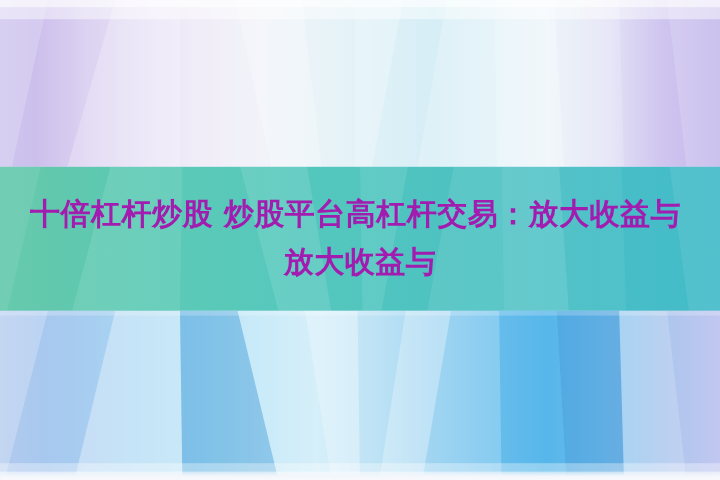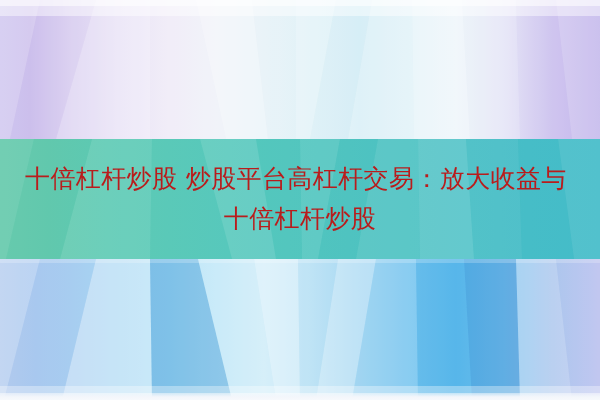--- a/index.html
+++ b/index.html
@@ -109,23 +109,23 @@
     width: 600px;
     height: 120px;
     display: flex;
     flex-direction: column;
     align-items: center;
     justify-content: center;
     box-sizing: border-box;
     padding: 0 18px;
   }
   .title-line {
-    color: #b91c1c;
+    color: #a21caf;
     font-size: 25px;
-    font-weight: normal;
+    font-weight: bold;
     line-height: 40px;
     letter-spacing: 0.4px;
     white-space: nowrap;
     text-align: right;
   }
   #title-line-1 { align-self: flex-start; margin-left: 7px; }
   #title-line-2 { align-self: center; }
 
   
   #watermark {
@@ -219,16 +219,16 @@
       </g>
     </svg>
   </div>
 
   <div id="bottom-strip"></div>
 
   <div id="watermark"></div>
 
   <div id="title-block">
     <div class="title-line" id="title-line-1">十倍杠杆炒股 炒股平台高杠杆交易：放大收益与</div>
-    <div class="title-line" id="title-line-2">十倍杠杆炒股</div>
+    <div class="title-line" id="title-line-2">放大收益与</div>
   </div>
 
 </div>
 
 </body></html>

